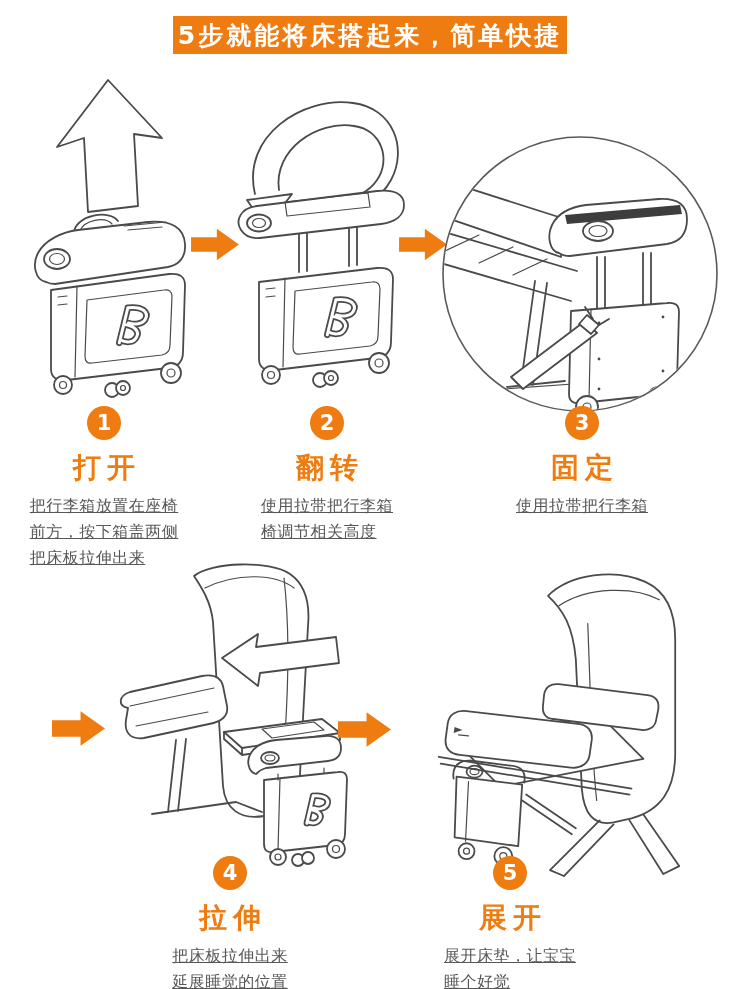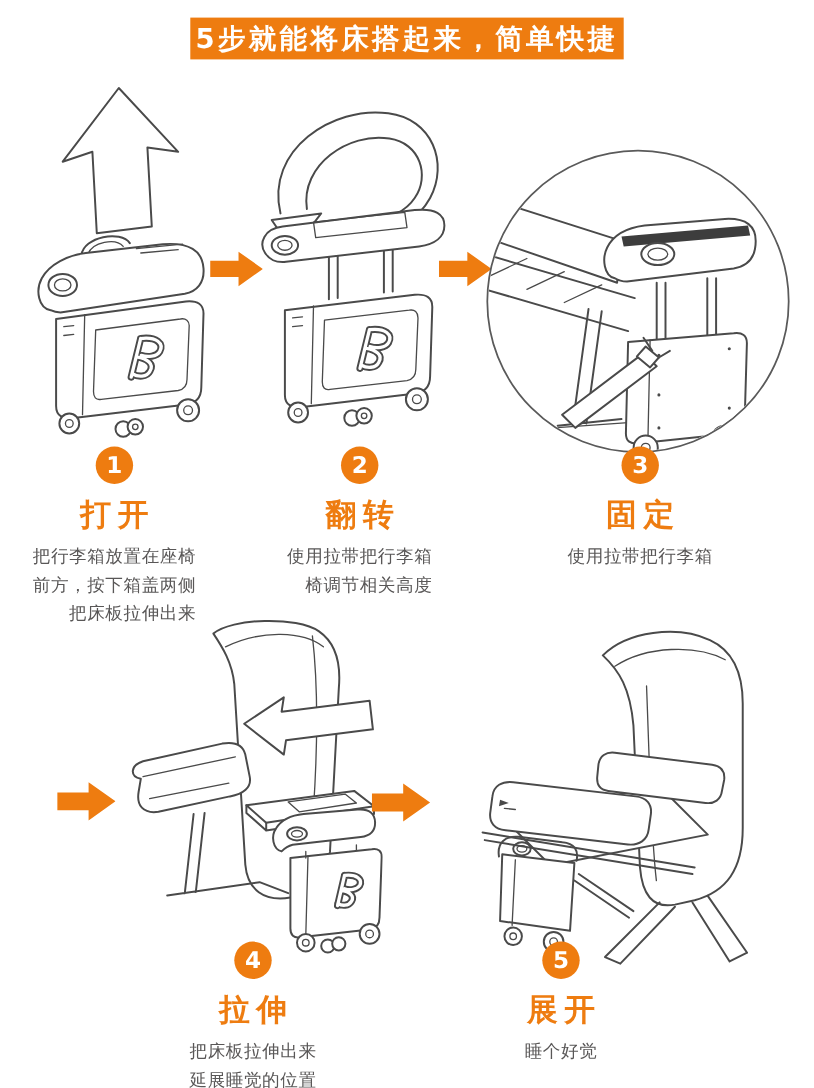--- a/index.html
+++ b/index.html
@@ -21,21 +21,21 @@
   
   .oarrow{position:absolute;}
   .oarrow polygon{fill:#ee7c10;}
   
   .step{position:absolute;display:flex;flex-direction:column;align-items:center;}
   .step .num{width:34px;height:34px;border-radius:50%;background:#ee7c10;color:#ffffff;
              font-size:21px;font-weight:bold;display:flex;align-items:center;justify-content:center;}
   .step .title{margin-top:9px;color:#ee7c10;font-size:28px;font-weight:bold;
                letter-spacing:6px;text-indent:6px;white-space:nowrap;}
   .step .desc{margin-top:6px;color:#595757;font-size:16px;line-height:26px;
-              letter-spacing:0.5px;text-align:right;white-space:nowrap;}
+              letter-spacing:0.5px;text-align:left;white-space:nowrap;text-decoration:underline;}
   
   .watermark{position:absolute;left:296px;top:456px;font-size:58px;font-weight:bold;
              letter-spacing:2px;color:rgba(200,200,200,0.28);
              -webkit-text-stroke:2px rgba(185,185,185,0.75);
              pointer-events:none;white-space:nowrap;}
 </style>
 </head>
 <body>
 
 <div class="page">
@@ -236,17 +236,18 @@
     <div class="desc">
       <div>把床板拉伸出来</div>
       <div>延展睡觉的位置</div>
     </div>
   </div>
 
   <div class="step" style="left:420px;top:856px;width:180px">
     <div class="num">5</div>
     <div class="title">展开</div>
     <div class="desc">
+      <div>展开床垫，让宝宝</div>
       <div>睡个好觉</div>
     </div>
   </div>
 
 </div>
 
 </body></html>

